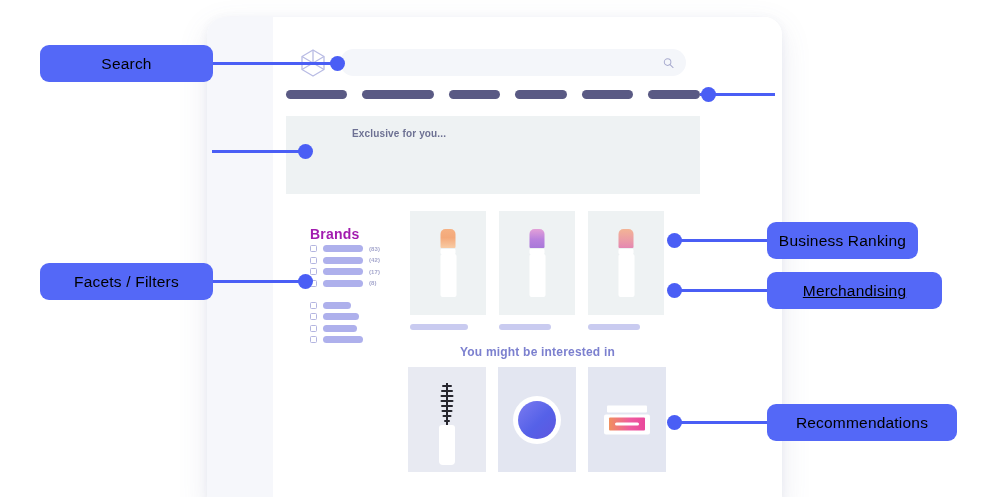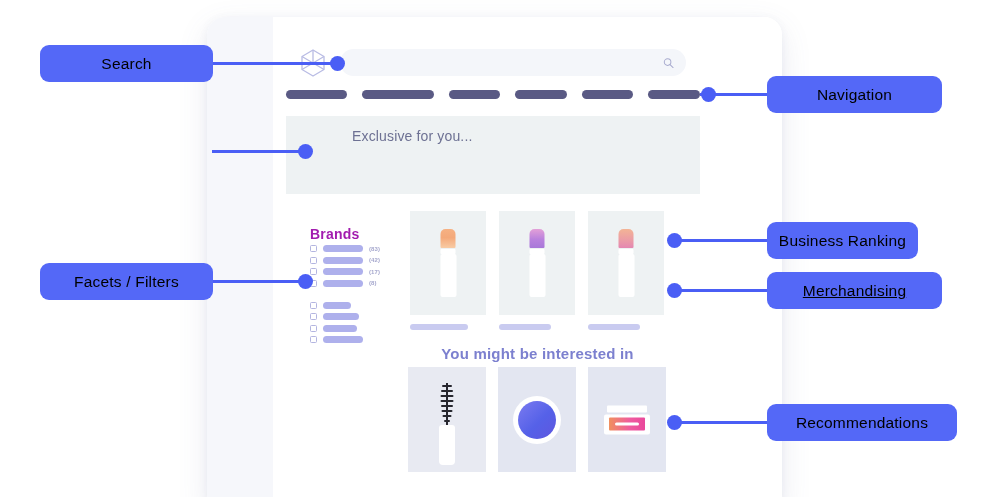--- a/index.html
+++ b/index.html
@@ -63,21 +63,21 @@
   }
 
   
   .cta-banner {
     position: absolute; left: 286px; top: 116px;
     width: 414px; height: 78px;
     background: #eef2f3;
   }
   .cta-text {
     position: absolute; left: 18px; top: 12px;
-    font-size: 14px; font-weight: 400;
+    font-size: 10px; font-weight: 700;
     color: #6d7193; letter-spacing: .15px; padding-left: 48px;
   }
 
   
   .facets { position: absolute; left: 310px; top: 226px; width: 96px; }
   .facets-title {
     font-size: 14px; font-weight: 700;
     color: #a21caf; letter-spacing: .2px;
     margin-bottom: 3px;
   }
@@ -124,21 +124,21 @@
   }
   .price-bar {
     height: 6px; border-radius: 3px;
     background: #c9cbf0; margin-top: 9px;
   }
 
   
   .recs-title {
     position: absolute; left: 410px; top: 345px;
     width: 255px; text-align: center;
-    font-size: 15px; font-weight: 700;
+    font-size: 12px; font-weight: 700;
     color: #7c80cf; letter-spacing: .2px;
   }
   .recs-grid {
     position: absolute; left: 408px; top: 367px;
     width: 258px; display: flex; gap: 12px;
   }
   .rec-card {
     width: 78px; height: 105px;
     background: #e8eaf2;
     position: relative; overflow: hidden;
@@ -390,23 +390,20 @@
   <div class="dot" style="left:298px; top:144px;"></div>
 
   <div class="connector" style="left:212px; top:280px; width:100px;"></div>
   <div class="dot" style="left:298px; top:274px;"></div>
   <div class="label" style="left:40px; top:263px; width:173px;">
     <span>Facets / Filters</span>
   </div>
 
   <div class="connector" style="left:700px; top:93px; width:75px;"></div>
   <div class="dot" style="left:701px; top:87px;"></div>
-  <div class="label" style="left:767px; top:76px; width:175px;">
-    <span>Navigation</span>
-  </div>
 
   <div class="connector" style="left:670px; top:239px; width:105px;"></div>
   <div class="dot" style="left:667px; top:233px;"></div>
   <div class="label" style="left:767px; top:222px; width:151px;">
     <span>Business Ranking</span>
   </div>
 
   <div class="connector" style="left:670px; top:289px; width:105px;"></div>
   <div class="dot" style="left:667px; top:283px;"></div>
   <div class="label" style="left:767px; top:272px; width:175px;text-decoration:underline;">

